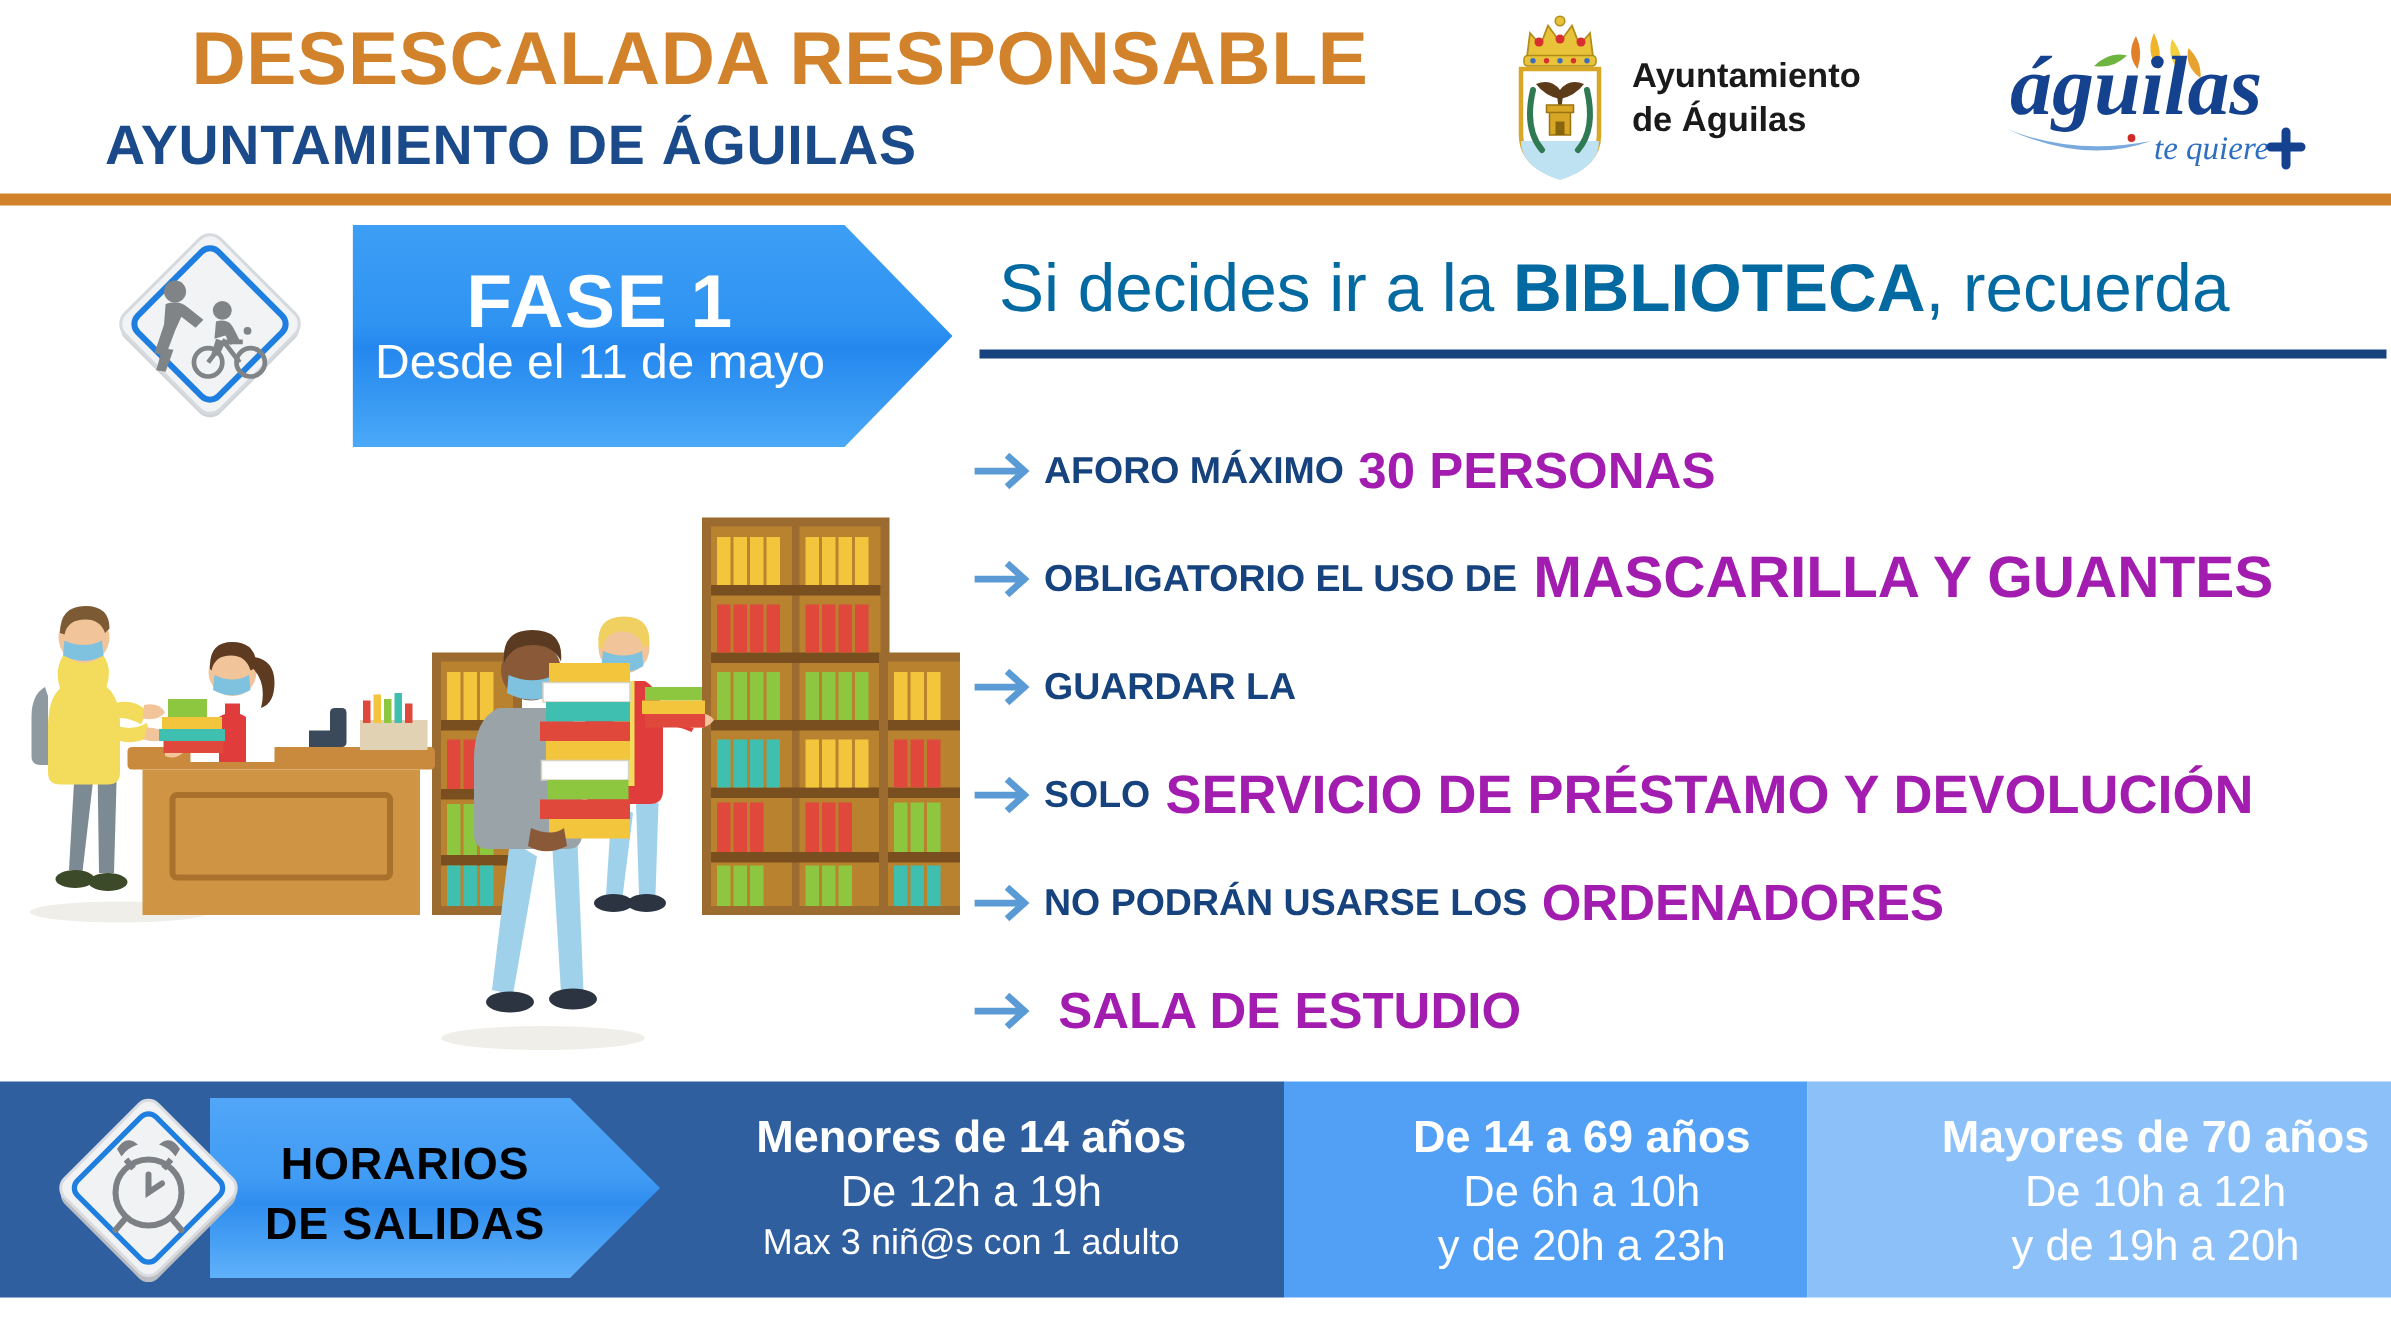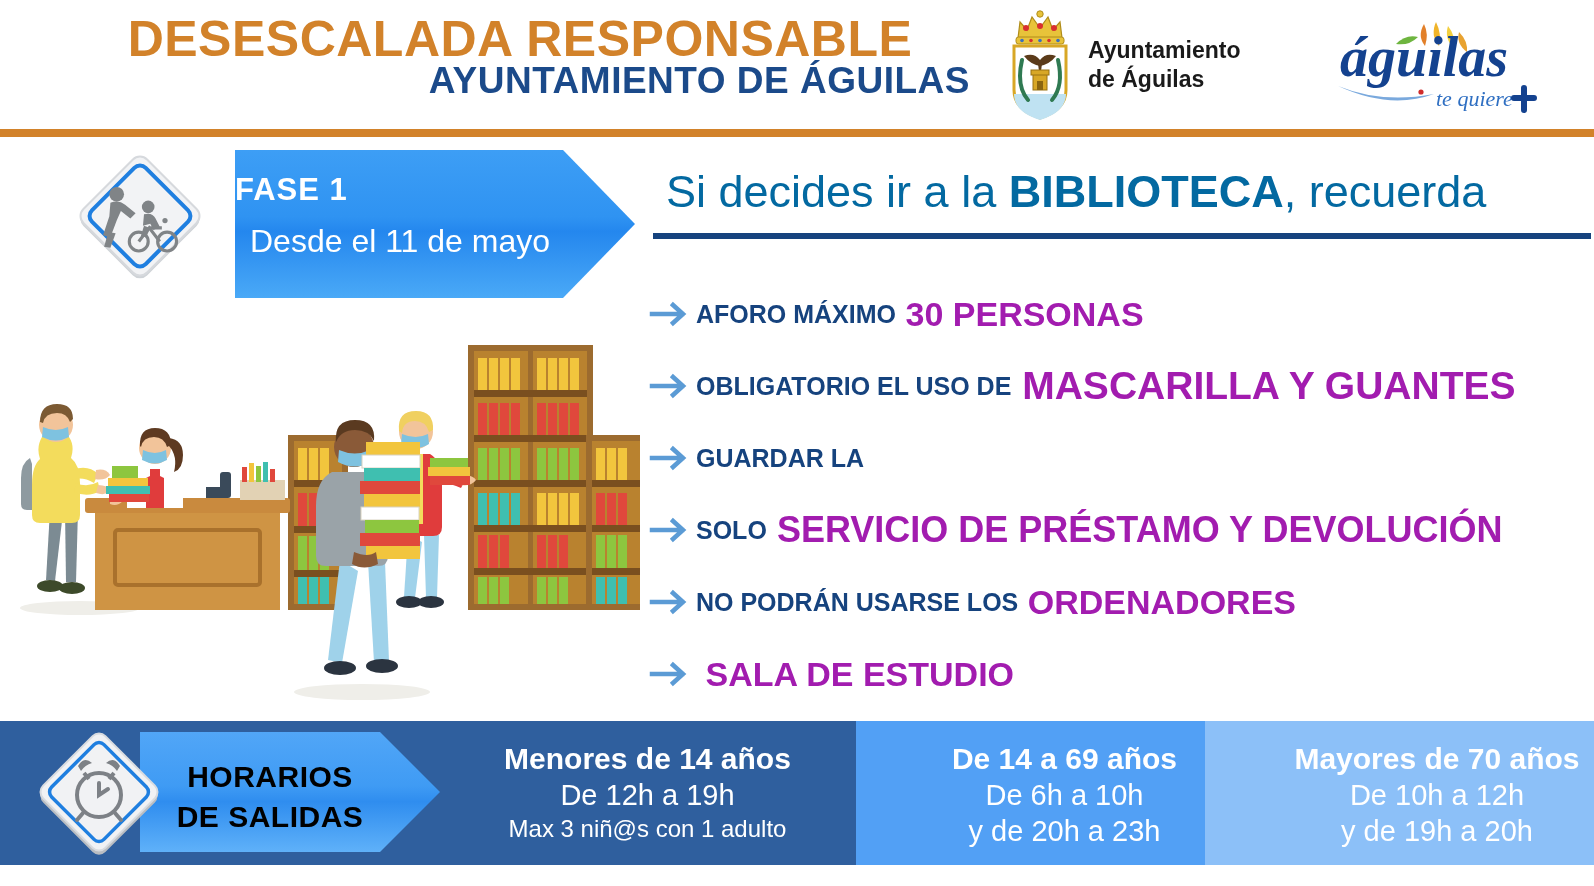--- a/index.html
+++ b/index.html
@@ -5,21 +5,21 @@
 <style>
   html,body{margin:0;padding:0;background:#ffffff;}
   body{width:1594px;height:886px;position:relative;overflow:hidden;
        font-family:"Liberation Sans","DejaVu Sans",sans-serif;}
 
   
   .header{position:absolute;left:0;top:0;width:1594px;height:130px;background:#ffffff;}
   .hdr-title{position:absolute;left:70px;top:14px;width:900px;text-align:center;
              font-size:50px;font-weight:bold;color:#d2822a;letter-spacing:.5px;
              line-height:1.0;white-space:nowrap;}
-  .hdr-sub{position:absolute;left:70px;top:60px;width:900px;text-align:right;
+  .hdr-sub{position:absolute;left:70px;top:76px;width:900px;text-align:left;
            font-size:37px;font-weight:bold;color:#1b4a8a;letter-spacing:.5px;
            white-space:nowrap;}
 
   .orange-rule{position:absolute;left:0;top:129px;width:1594px;height:8px;background:#d2822a;}
 
   
   .coa-wrap{position:absolute;left:1000px;top:8px;width:250px;height:112px;}
   .coa-svg{position:absolute;left:0;top:0;}
   .coa-text{position:absolute;left:88px;top:28px;font-size:23px;font-weight:bold;
             color:#1a1a1a;line-height:1.28;}
@@ -32,22 +32,22 @@
   .fase-arrow{position:absolute;left:175px;top:8px;width:400px;height:148px;}
   .fase-arrow .body{position:absolute;left:0;top:0;width:400px;height:148px;
      background:linear-gradient(180deg,#3d9ef5 0%,#2f93f2 45%,#2487ee 55%,#4aa9f7 100%);
      -webkit-clip-path:polygon(0 0,82% 0,100% 50%,82% 100%,0 100%);
      clip-path:polygon(0 0,82% 0,100% 50%,82% 100%,0 100%);
      box-shadow:0 6px 10px rgba(0,0,0,.18);}
   .fase-arrow .shadowlayer{position:absolute;left:6px;top:14px;width:400px;height:148px;
      background:#c9ccd0;
      -webkit-clip-path:polygon(0 0,82% 0,100% 50%,82% 100%,0 100%);
      clip-path:polygon(0 0,82% 0,100% 50%,82% 100%,0 100%);z-index:-1;}
-  .fase-t1{position:absolute;left:0;top:22px;width:330px;
-           color:#ffffff;font-size:31px;font-weight:bold;letter-spacing:1px;}
+  .fase-t1{position:absolute;left:0;top:22px;width:330px;text-align:center;
+           color:#ffffff;font-size:50px;font-weight:bold;letter-spacing:1px;}
   .fase-t2{position:absolute;left:0;top:73px;width:330px;text-align:center;
            color:#ffffff;font-size:32px;font-weight:normal;}
 
   .diamond{position:absolute;left:12px;top:6px;width:136px;height:136px;}
 
   
   .heading{position:absolute;left:650px;top:166px;font-size:45px;color:#0369a1;
            white-space:nowrap;font-weight:normal;margin-left:16px;}
   .heading b{font-weight:bold;}
   .heading-rule{position:absolute;left:653px;top:233px;width:938px;height:6px;background:#16437e;}
@@ -84,21 +84,21 @@
      clip-path:polygon(0 0,80% 0,100% 50%,80% 100%,0 100%);z-index:-1;}
   .hor-txt{position:absolute;left:20px;top:25px;width:220px;text-align:center;color:#000000;
            font-size:30px;font-weight:bold;line-height:1.33;letter-spacing:.5px;}
   .clockdiamond{position:absolute;left:32px;top:4px;width:134px;height:134px;}
 
   .col{position:absolute;top:20px;text-align:center;color:#ffffff;}
   .col .t1{font-size:30px;font-weight:bold;line-height:1.2;white-space:nowrap;}
   .col .t2{font-size:29px;font-weight:normal;line-height:1.25;white-space:nowrap;}
   .col .t3{font-size:24px;font-weight:normal;line-height:1.3;white-space:nowrap;}
   #col-1{left:440px;width:415px;}
-  #col-2{left:856px;width:397px;margin-left:10px;}
+  #col-2{left:856px;width:397px;}
   #col-3{left:1205px;width:464px;}
 </style>
 </head>
 <body>
 
 <div class="header">
   <div class="hdr-title">DESESCALADA RESPONSABLE</div>
   <div class="hdr-sub">AYUNTAMIENTO DE ÁGUILAS</div>
 
   <div class="coa-wrap">

